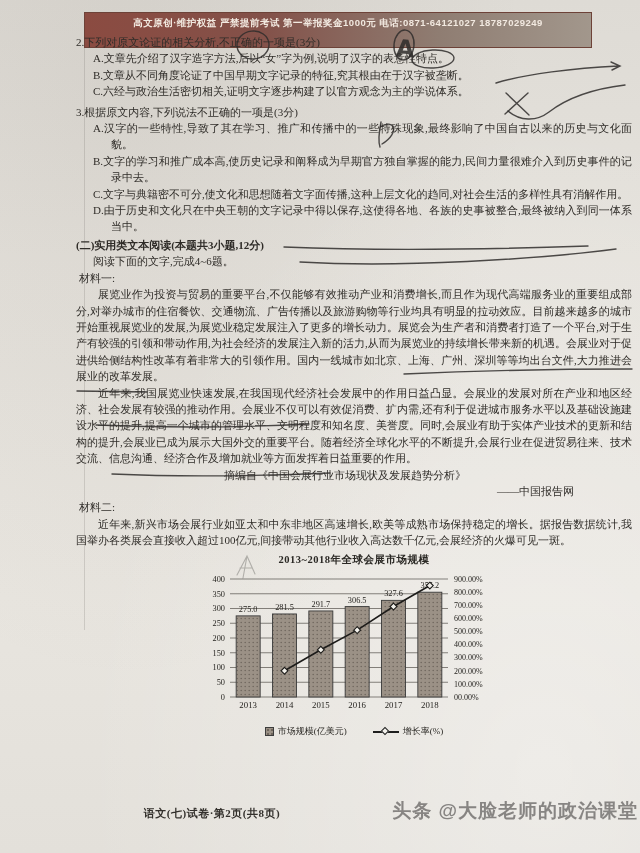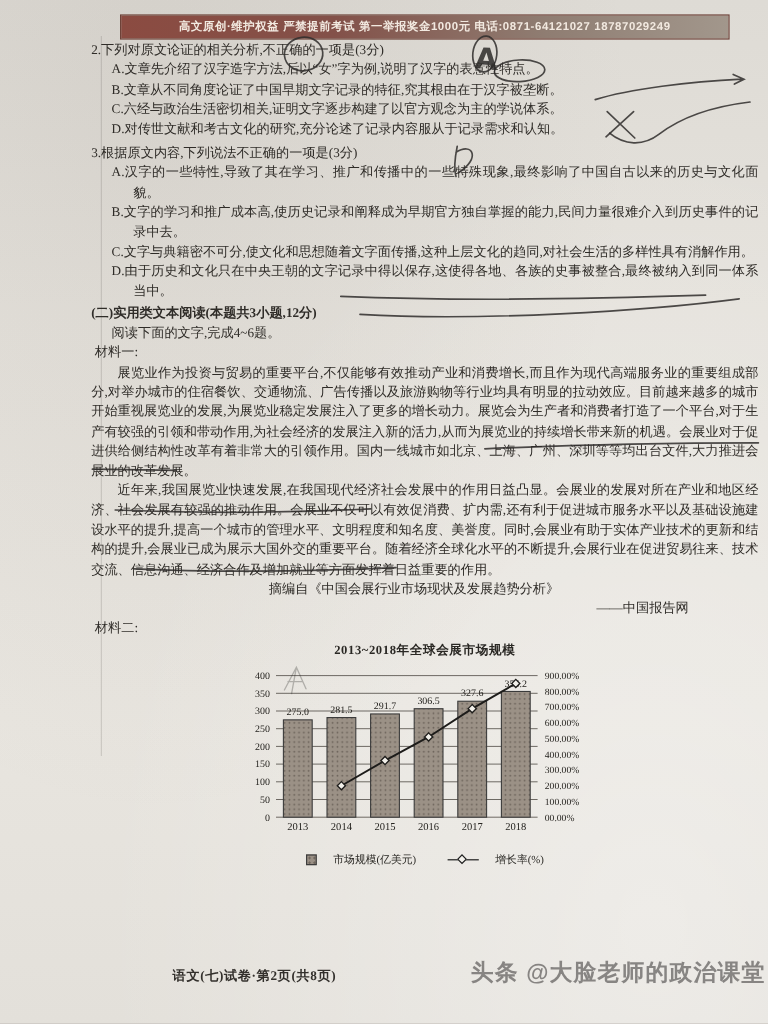--- a/index.html
+++ b/index.html
@@ -15,21 +15,21 @@
       radial-gradient(ellipse at 85% 90%, rgba(255,255,255,0.35), rgba(0,0,0,0) 60%),
       linear-gradient(180deg,#dedbd5 0%, #e5e2dc 30%, #e8e5df 70%, #e3e0da 100%);
     color:#34312d;
     overflow:hidden;
   }
   .scan-edge{
     position:absolute; left:84px; top:30px; width:1px; height:600px;
     background:rgba(110,105,100,0.22);
   }
   .banner{
-    position:absolute; left:100px; top:12px; width:508px; height:21px;
+    position:absolute; left:84px; top:12px; width:508px; height:36px;
     background:linear-gradient(90deg,#8b4b41 0%, #835149 35%, #8f7d72 70%, #a2978c 100%);
     border:1px solid #6d4238;
     color:#f2e9e0;
     font-family:"Liberation Sans","DejaVu Sans",sans-serif;
     font-size:9.5px; font-weight:bold; letter-spacing:0.5px;
     line-height:19px; text-align:center; white-space:nowrap; overflow:hidden;
   }
   .col{
     position:absolute; left:76px; top:34px; width:556px;
     font-size:11px; line-height:16.4px; text-align:justify;
@@ -47,21 +47,21 @@
   .chart-wrap{ margin-top:3px; width:100%; text-align:center; }
   .chart-title{
     font-weight:bold; font-size:10.5px; letter-spacing:0.5px;
     color:#2a2824; margin-bottom:1px;
   }
   .legend{
     display:flex; justify-content:center; gap:26px; align-items:center;
     font-size:9px; color:#2a2824; margin-top:0px;
     font-family:"Liberation Serif","DejaVu Serif",serif;
   }
-  .leg-item{ display:flex; align-items:center; gap:14px; }
+  .leg-item{ display:flex; align-items:center; gap:4px; }
   .swatch{
     display:inline-block; width:9px; height:9px;
     background:#9a9085;
     background-image:radial-gradient(circle at 2px 2px, #6e655c 0.8px, rgba(0,0,0,0) 1px);
     background-size:4px 4px;
     border:1px solid #3c3c3c;
   }
   .diamond-line{
     position:relative; display:inline-block; width:26px; height:9px;
   }
@@ -107,36 +107,36 @@
 
   <div class="banner">
     <span>高文原创·维护权益  严禁提前考试  第一举报奖金1000元  电话:0871-64121027  18787029249</span>
   </div>
 
   <div class="col">
     <div class="stem">2.下列对原文论证的相关分析,不正确的一项是(3分)</div>
     <div class="opt">A.文章先介绍了汉字造字方法,后以“女”字为例,说明了汉字的表意性特点。</div>
     <div class="opt">B.文章从不同角度论证了中国早期文字记录的特征,究其根由在于汉字被垄断。</div>
     <div class="opt">C.六经与政治生活密切相关,证明文字逐步构建了以官方观念为主的学说体系。</div>
-    <div class="opt">D.对传世文献和考古文化的研究,充分论述了记录内容服从于记录需求和认知。</div>
 
     <div class="stem q3">3.根据原文内容,下列说法不正确的一项是(3分)</div>
     <div class="opt">A.汉字的一些特性,导致了其在学习、推广和传播中的一些特殊现象,最终影响了中国自古以来的历史与文化面貌。</div>
     <div class="opt">B.文字的学习和推广成本高,使历史记录和阐释成为早期官方独自掌握的能力,民间力量很难介入到历史事件的记录中去。</div>
     <div class="opt">C.文字与典籍密不可分,使文化和思想随着文字面传播,这种上层文化的趋同,对社会生活的多样性具有消解作用。</div>
     <div class="opt">D.由于历史和文化只在中央王朝的文字记录中得以保存,这使得各地、各族的史事被整合,最终被纳入到同一体系当中。</div>
 
     <div class="sec-head">(二)实用类文本阅读(本题共3小题,12分)</div>
     <div class="ind1">阅读下面的文字,完成4~6题。</div>
     <div class="mat-label">材料一:</div>
     <div class="para">展览业作为投资与贸易的重要平台,不仅能够有效推动产业和消费增长,而且作为现代高端服务业的重要组成部分,对举办城市的住宿餐饮、交通物流、广告传播以及旅游购物等行业均具有明显的拉动效应。目前越来越多的城市开始重视展览业的发展,为展览业稳定发展注入了更多的增长动力。展览会为生产者和消费者打造了一个平台,对于生产有较强的引领和带动作用,为社会经济的发展注入新的活力,从而为展览业的持续增长带来新的机遇。会展业对于促进供给侧结构性改革有着非常大的引领作用。国内一线城市如北京、上海、广州、深圳等等均出台文件,大力推进会展业的改革发展。</div>
     <div class="para">近年来,我国展览业快速发展,在我国现代经济社会发展中的作用日益凸显。会展业的发展对所在产业和地区经济、社会发展有较强的推动作用。会展业不仅可以有效促消费、扩内需,还有利于促进城市服务水平以及基础设施建设水平的提升,提高一个城市的管理水平、文明程度和知名度、美誉度。同时,会展业有助于实体产业技术的更新和结构的提升,会展业已成为展示大国外交的重要平台。随着经济全球化水平的不断提升,会展行业在促进贸易往来、技术交流、信息沟通、经济合作及增加就业等方面发挥着日益重要的作用。</div>
     <div class="attr">摘编自《中国会展行业市场现状及发展趋势分析》</div>
     <div class="attr2">——中国报告网</div>
     <div class="mat-label">材料二:</div>
+    <div class="para">近年来,新兴市场会展行业如亚太和中东非地区高速增长,欧美等成熟市场保持稳定的增长。据报告数据统计,我国举办各类展会直接收入超过100亿元,间接带动其他行业收入高达数千亿元,会展经济的火爆可见一斑。</div>
 
     <div class="chart-wrap">
       <div class="chart-title">2013~2018年全球会展市场规模</div>
       <svg id="chartsvg" width="340" height="150" viewBox="0 0 340 150">
           <defs>
             <pattern id="barp" width="4" height="4" patternUnits="userSpaceOnUse">
               <rect width="4" height="4" fill="#9b9186"></rect>
               <circle cx="1.2" cy="1.4" r="0.75" fill="#6d645b"></circle>
             </pattern>
           </defs>

